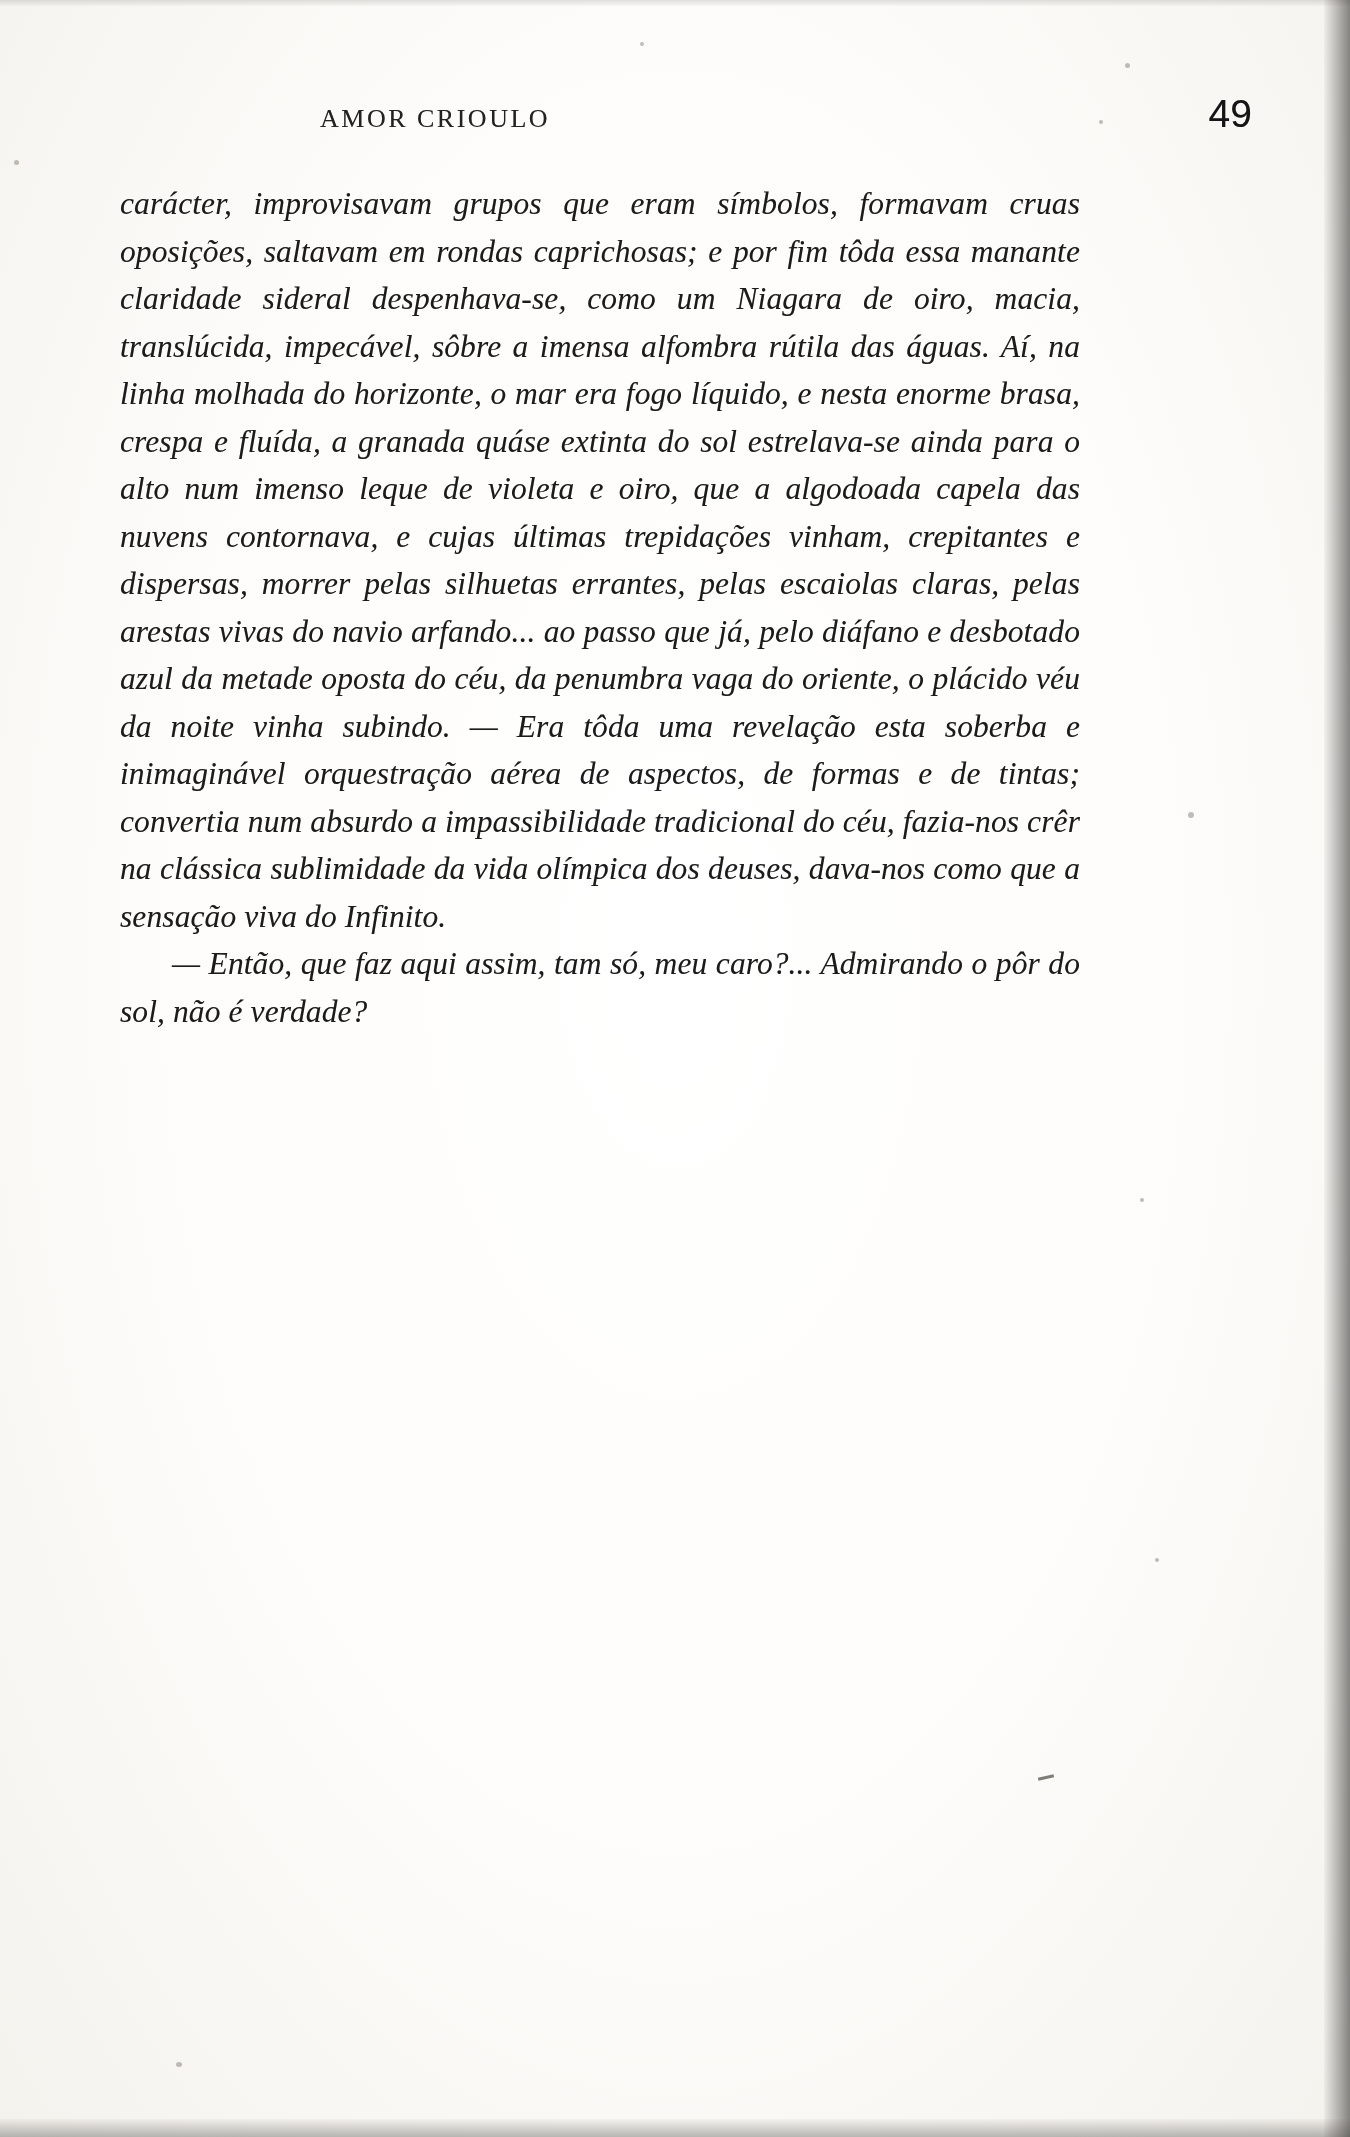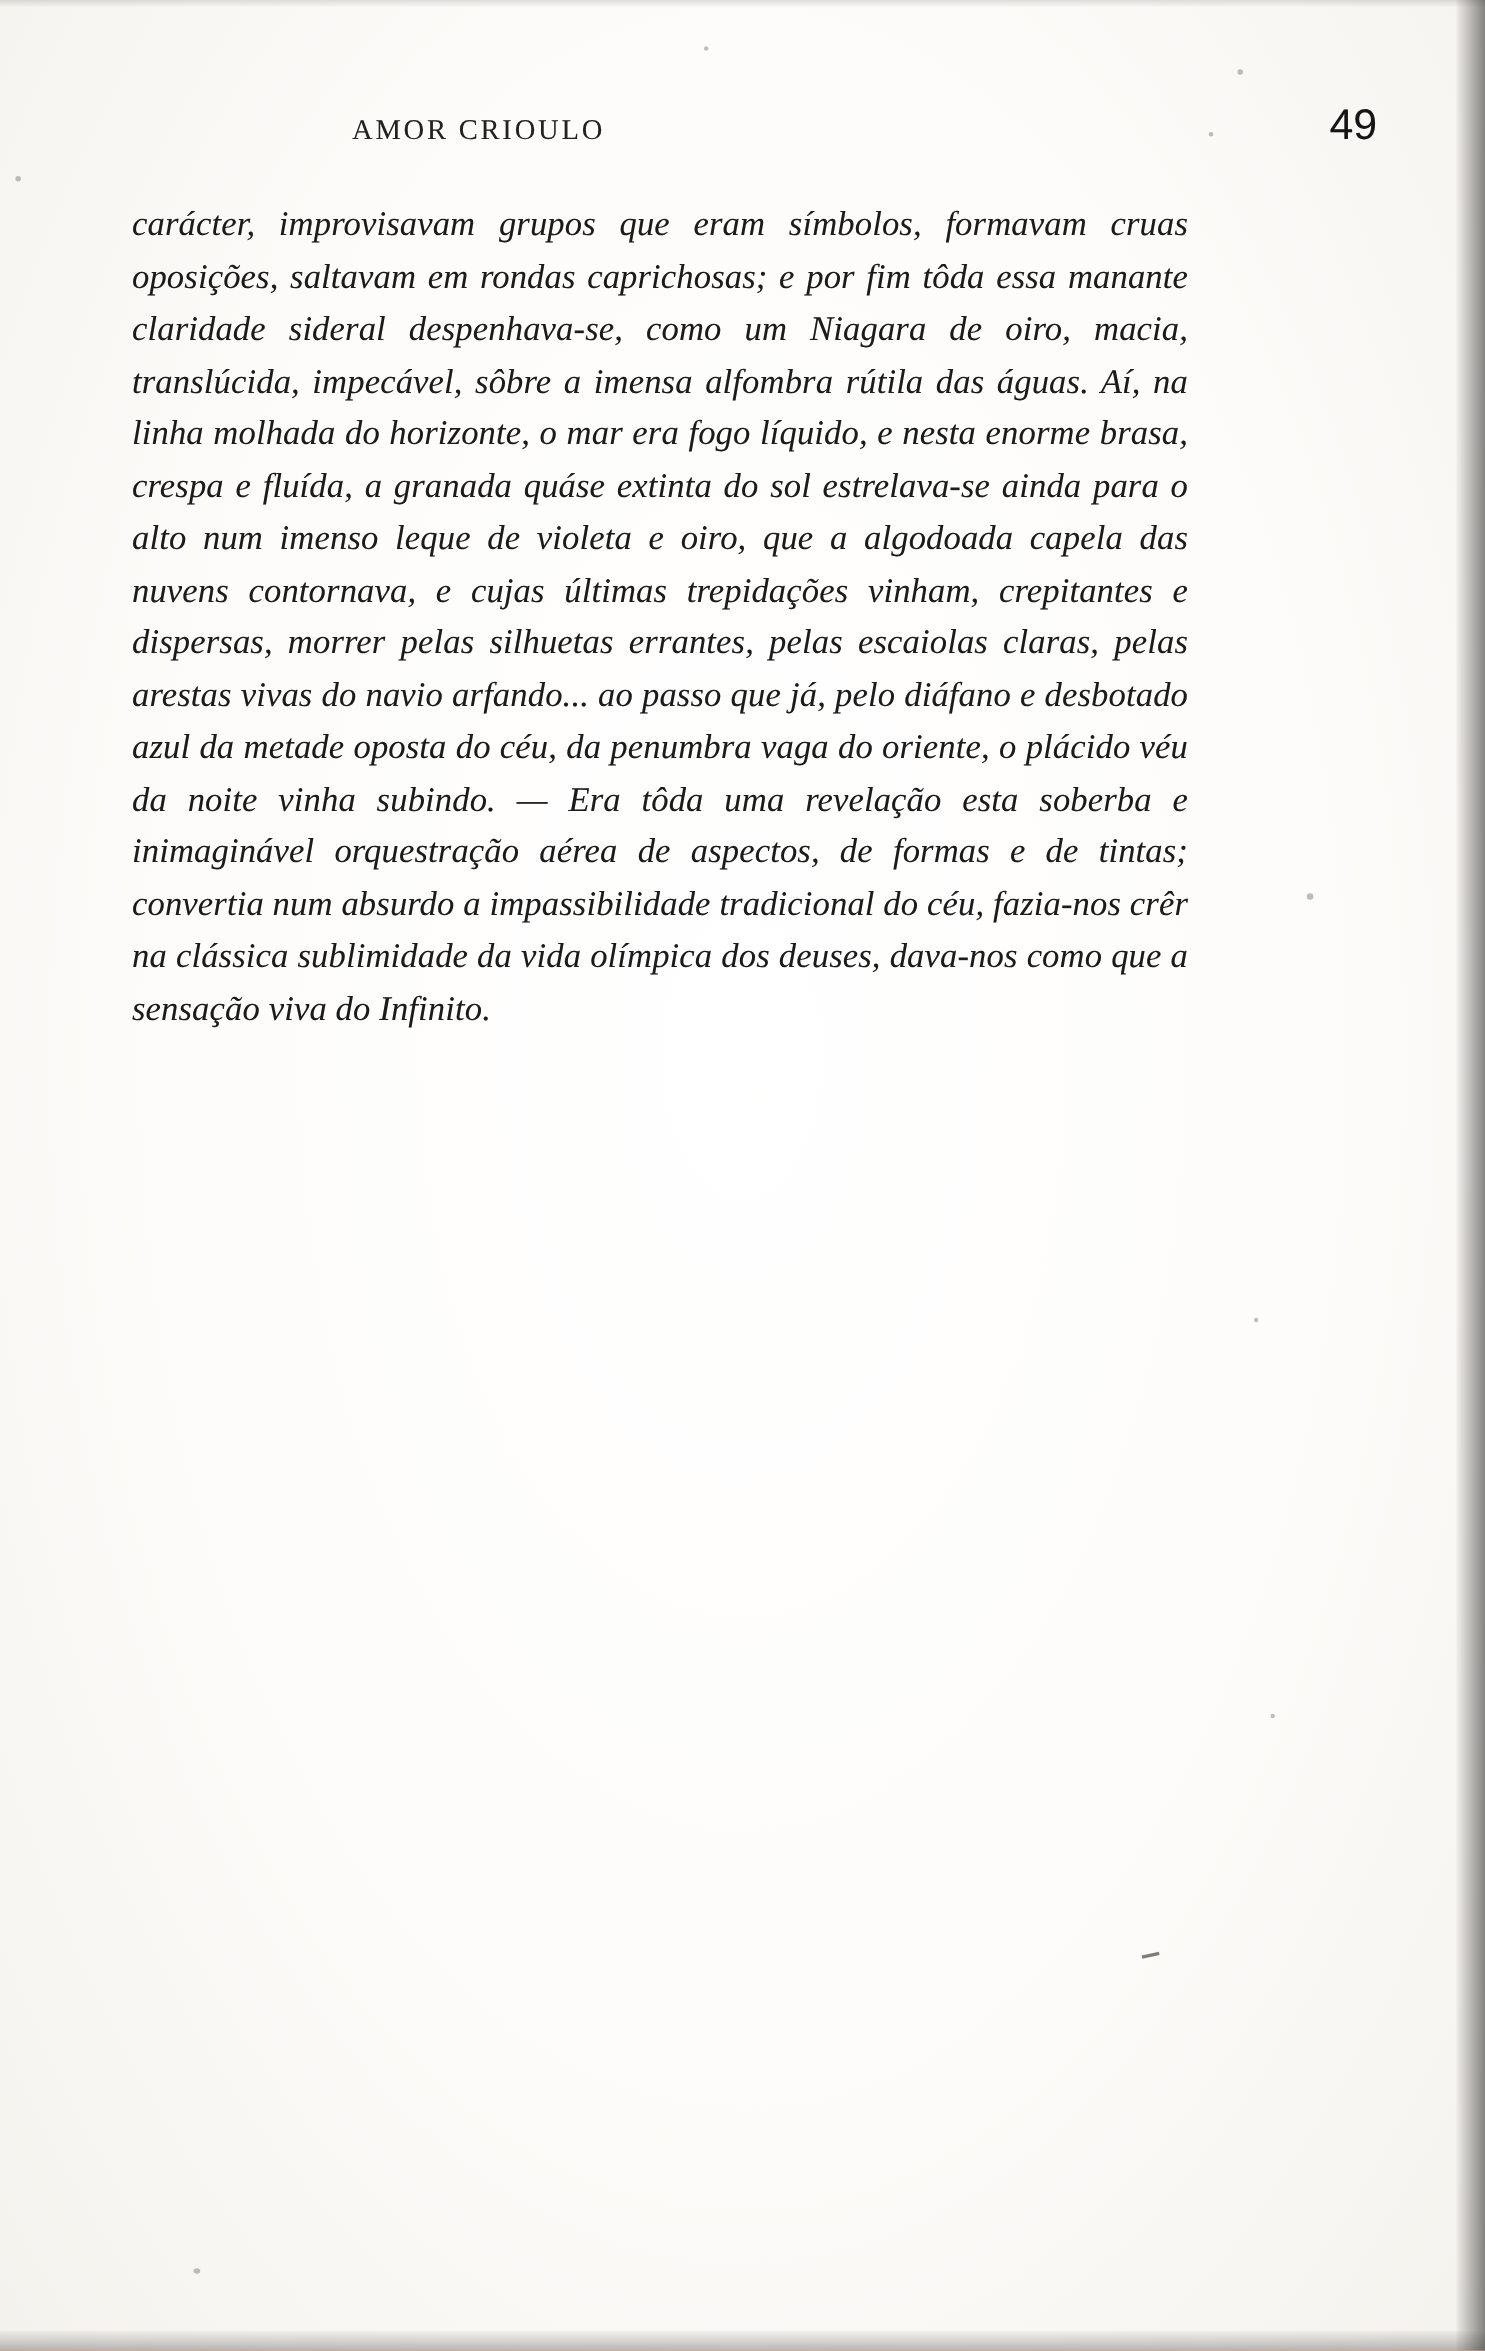--- a/index.html
+++ b/index.html
@@ -13,21 +13,21 @@
     position: relative;
     font-family: "Liberation Serif", serif;
     color: #1a1a1a;
     overflow: hidden;
   }
 
   
   .page-scan {
     position: absolute;
     inset: 0;
-    background: #c2410c;
+    background: #f0abfc;
   }
 
   
   .paper-tone {
     position: absolute;
     inset: 0;
     background:
       radial-gradient(ellipse at 50% 45%, #ffffff 0%, #fdfcfa 55%, #f4f2ed 100%);
   }
 
@@ -146,16 +146,17 @@
 
   <div class="text-column">
 
     <div class="running-head">
       <span class="head-title">AMOR CRIOULO</span>
       <span class="page-number">49</span>
     </div>
 
     <div class="body-text">
       <p>carácter, improvisavam grupos que eram símbolos, formavam cruas oposições, saltavam em rondas caprichosas; e por fim tôda essa manante claridade sideral despenhava-se, como um Niagara de oiro, macia, translúcida, impecável, sôbre a imensa alfombra rútila das águas. Aí, na linha molhada do horizonte, o mar era fogo líquido, e nesta enorme brasa, crespa e fluída, a granada quáse extinta do sol estrelava-se ainda para o alto num imenso leque de violeta e oiro, que a algodoada capela das nuvens contornava, e cujas últimas trepidações vinham, crepitantes e dispersas, morrer pelas silhuetas errantes, pelas escaiolas claras, pelas arestas vivas do navio arfando... ao passo que já, pelo diáfano e desbotado azul da metade oposta do céu, da penumbra vaga do oriente, o plácido véu da noite vinha subindo. — Era tôda uma revelação esta soberba e inimaginável orquestração aérea de aspectos, de formas e de tintas; convertia num absurdo a impassibilidade tradicional do céu, fazia-nos crêr na clássica sublimidade da vida olímpica dos deuses, dava-nos como que a sensação viva do Infinito.</p>
+      <p class="dialogue">— Então, que faz aqui assim, tam só, meu caro?... Admirando o pôr do sol, não é verdade?</p>
     </div>
 
   </div>
 </div>
 
 </body></html>

